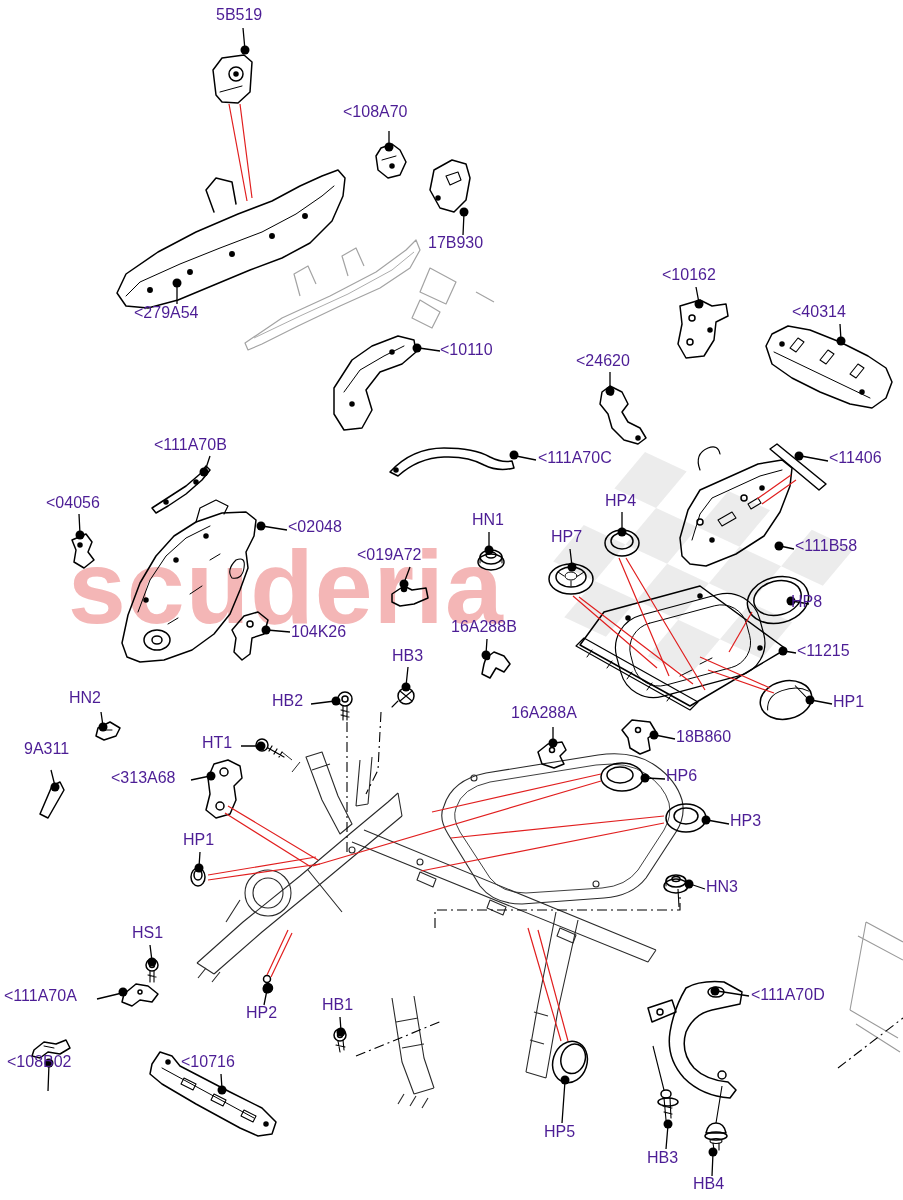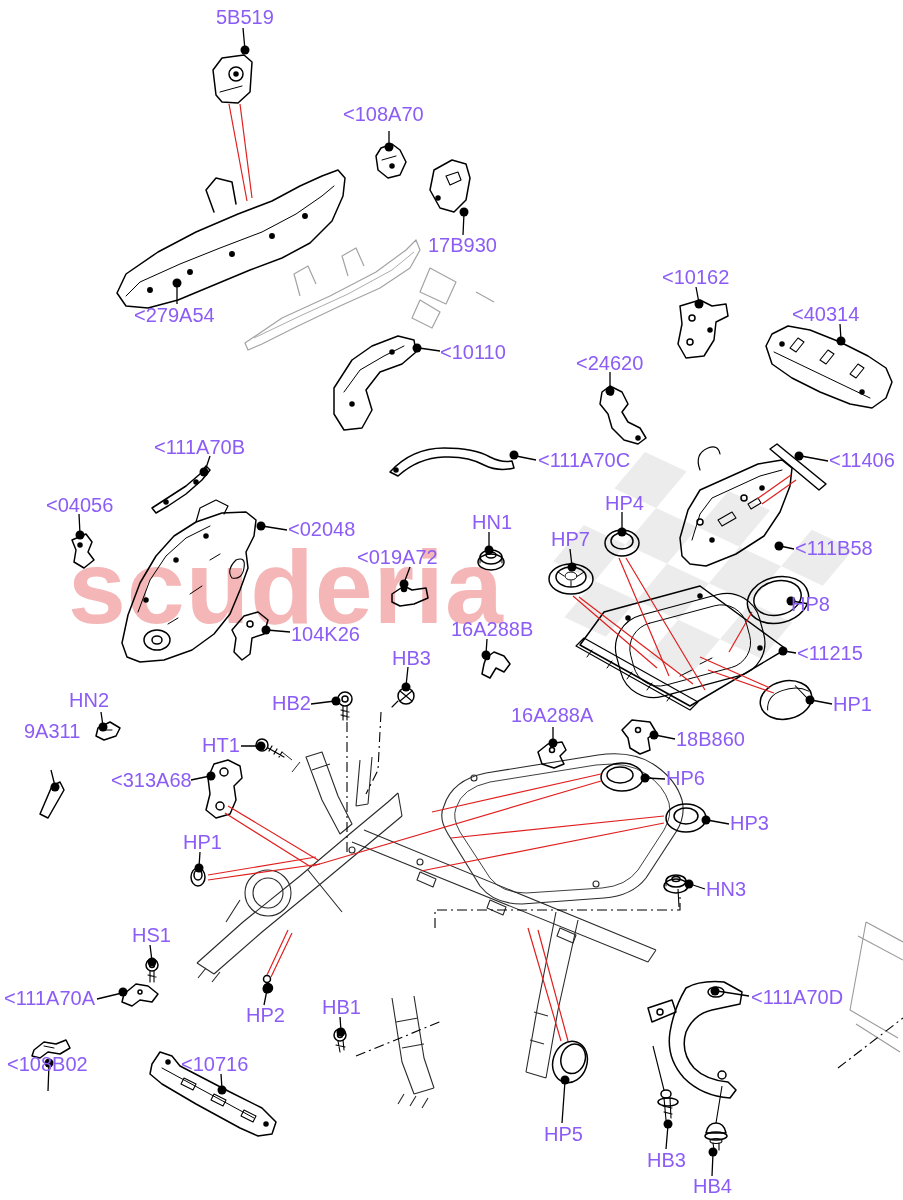--- a/index.html
+++ b/index.html
@@ -3,21 +3,21 @@
 <meta charset="utf-8">
 <style>
   html,body{margin:0;padding:0;background:#fff;}
   #stage{position:relative;width:903px;height:1200px;background:#ffffff;overflow:hidden;
          font-family:"Liberation Sans", sans-serif;}
   .wm-brand{position:absolute;left:68px;top:528px;font-size:104px;font-weight:bold;
             color:#f4b6b6;letter-spacing:1px;z-index:0;user-select:none;}
   .wm-tag{position:absolute;left:62px;top:638px;font-size:46px;font-weight:bold;
           color:#e3e3e3;letter-spacing:38px;word-spacing:18px;z-index:0;user-select:none;}
   svg#art{position:absolute;left:0;top:0;z-index:1;}
-  .lbl{position:absolute;z-index:2;font-size:20px;color:#8b5cf6;white-space:nowrap;
+  .lbl{position:absolute;z-index:2;font-size:16px;color:#4c1d95;white-space:nowrap;
        cursor:pointer;line-height:1.05;}
 </style>
 </head>
 <body>
 
 <div id="stage">
 
   <div class="wm-brand">scuderia</div>
 
   <svg id="art" width="903" height="1200" viewBox="0 0 903 1200" aria-hidden="true">
@@ -462,21 +462,21 @@
   <div class="lbl" style="left:797px;top:643px">&lt;11215</div>
   <div class="lbl" style="left:451px;top:619px">16A288B</div>
   <div class="lbl" style="left:392px;top:648px">HB3</div>
   <div class="lbl" style="left:511px;top:705px">16A288A</div>
   <div class="lbl" style="left:676px;top:729px">18B860</div>
   <div class="lbl" style="left:833px;top:694px">HP1</div>
   <div class="lbl" style="left:666px;top:768px">HP6</div>
   <div class="lbl" style="left:730px;top:813px">HP3</div>
   <div class="lbl" style="left:706px;top:879px">HN3</div>
   <div class="lbl" style="left:69px;top:690px">HN2</div>
-  <div class="lbl" style="left:24px;top:721px">9A311</div>
+  <div class="lbl" style="left:24px;top:741px">9A311</div>
   <div class="lbl" style="left:202px;top:735px">HT1</div>
   <div class="lbl" style="left:111px;top:770px">&lt;313A68</div>
   <div class="lbl" style="left:272px;top:693px">HB2</div>
   <div class="lbl" style="left:183px;top:832px">HP1</div>
   <div class="lbl" style="left:132px;top:925px">HS1</div>
   <div class="lbl" style="left:4px;top:988px">&lt;111A70A</div>
   <div class="lbl" style="left:246px;top:1005px">HP2</div>
   <div class="lbl" style="left:322px;top:997px">HB1</div>
   <div class="lbl" style="left:7px;top:1054px">&lt;108B02</div>
   <div class="lbl" style="left:181px;top:1054px">&lt;10716</div>

